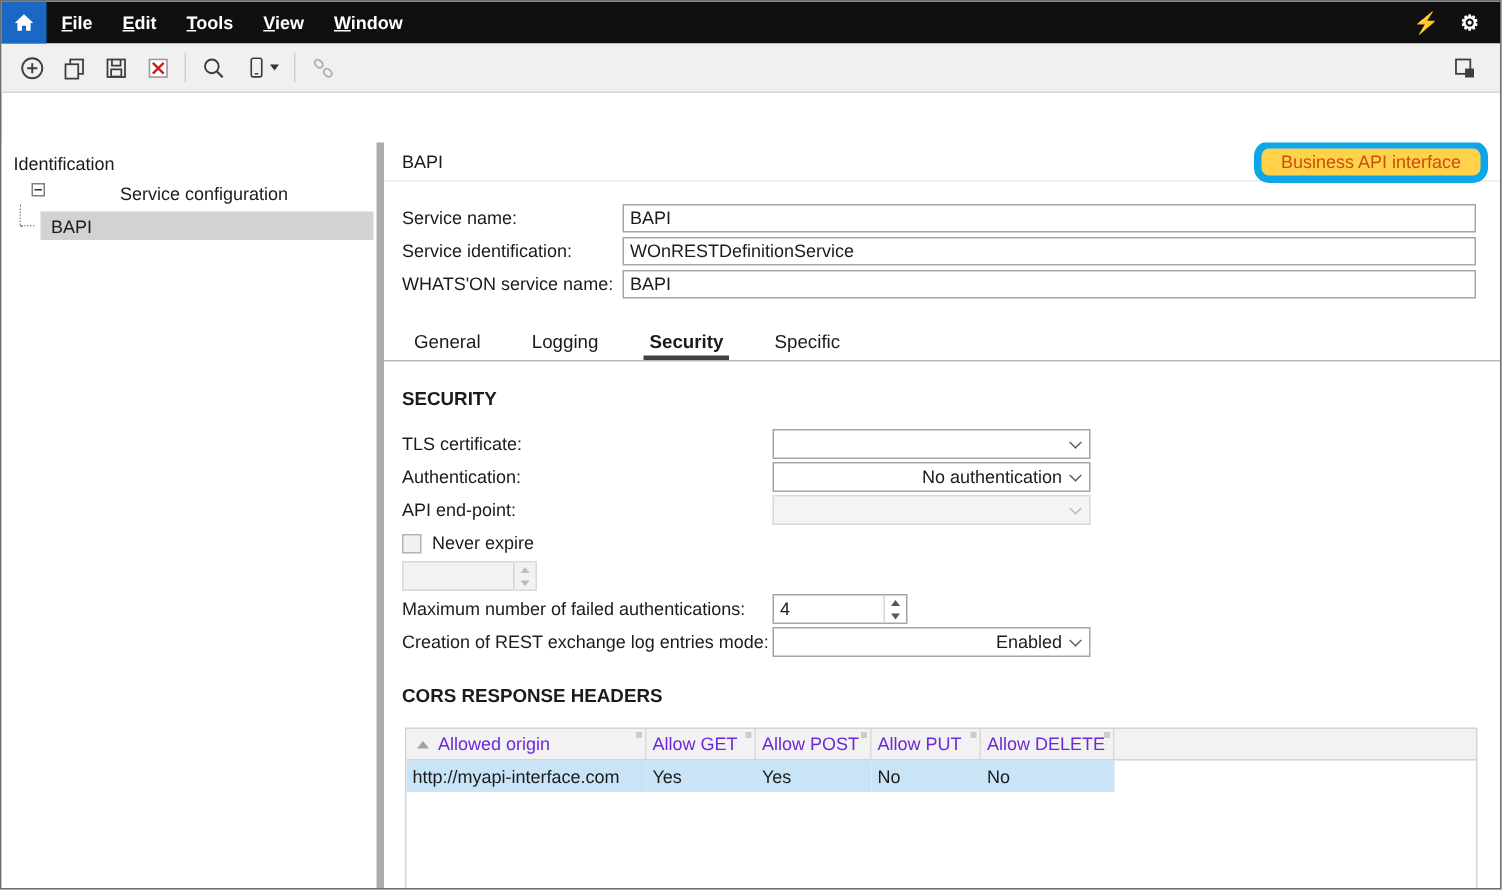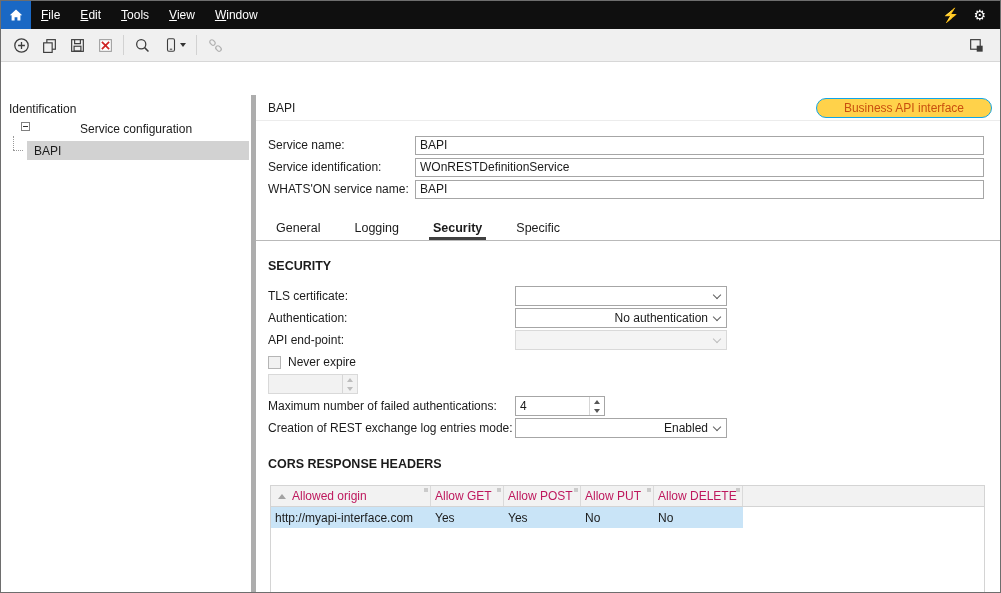--- a/index.html
+++ b/index.html
@@ -14,21 +14,21 @@
   .titlebar { height:32px; display:flex; align-items:center; background:#fff; }
   .app-icon { display:flex; gap:2px; margin-left:10px; height:13px; }
   .app-icon i { display:block; width:3px; background:#1b1b1b; }
   .titlebar .title { margin-left:9px; }
   .win-controls { margin-left:auto; display:flex; height:100%; }
   .win-btn { width:46px; display:flex; align-items:center; justify-content:center; cursor:default; }
   .glyph-min { width:10px; height:0; border-top:1px solid #111; display:block; }
   .glyph-max { width:9px; height:9px; border:1px solid #111; display:block; }
 
   
-  .menubar { height:28px; background:#0f0f0f; display:flex; color:#fff; }
+  .menubar { height:28px; background:#0f0f0f; display:flex; color:#fff;font-weight:bold; }
   .home-btn { width:30px; background:#1a68c4; display:flex; align-items:center; justify-content:center; }
   .menu-item { display:block; line-height:28px; padding:0 10px; font-size:12px; }
   .menu-item::first-letter { text-decoration:underline; }
   .menubar-right { margin-left:auto; display:flex; align-items:center; gap:14px; padding-right:14px; }
   .menubar-right span { color:#fff; font-size:14px; line-height:1; }
 
   
   .toolbar { height:33px; background:#f0f0f0; border-bottom:1px solid #d7d7d7; display:flex; align-items:center; padding:0 8px; }
   .tool-btn { width:24px; height:24px; display:flex; align-items:center; justify-content:center; margin-right:4px; }
   .tool-sep { width:1px; height:20px; background:#d2d2d2; margin:0 6px 0 2px; }
@@ -47,21 +47,21 @@
   .tree-child-wrap { position:relative; margin-left:12px; height:19px; }
   .tree-child-wrap::before { content:""; position:absolute; left:0; top:-5px; height:14px; border-left:1px dotted #9a9a9a; }
   .tree-child-wrap::after { content:""; position:absolute; left:0; top:9px; width:10px; border-top:1px dotted #9a9a9a; }
   .tree-child { height:19px; margin-left:14px; margin-right:2px; background:#d2d2d2; display:flex; align-items:center; padding-left:7px; }
 
   .splitter { width:5px; flex:none; background:#adadad; cursor:col-resize; }
 
   
   .main { flex:1; position:relative; background:#fff; overflow:hidden; }
   .main-header { height:26px; display:flex; align-items:center; padding:0 8px 0 12px; border-bottom:1px solid #ececec; }
-  .badge { margin-left:auto; background:#ffd24a; border:1px solid #0ea5e9; border-radius:10px; padding:2px 27px; color:#c9500f; }
+  .badge { margin-left:auto; background:#ffd24a; border:5px solid #0ea5e9; border-radius:10px; padding:2px 13px; color:#c9500f; }
 
   .fields { padding:13px 16px 0 12px; }
   .field-row { display:flex; align-items:center; height:22px; }
   .field-label { width:147px; flex:none; }
   .field-input { flex:1; height:19px; border:1px solid #a6a6a6; padding:0 4px; font:12px "Liberation Sans",sans-serif; color:#1b1b1b; outline:none; background:#fff; }
 
   .tabs { display:flex; padding-left:16px; margin-top:16px; border-bottom:1px solid #b9b9b9; }
   .tab { padding:5px 4px 2px; margin-right:26px; border-bottom:3px solid transparent; font-size:12.5px; }
   .tab.active { font-weight:700; border-bottom-color:#404040; }
 
@@ -86,21 +86,21 @@
   .spin-up,.spin-dn { flex:1; display:flex; align-items:center; justify-content:center; }
   .tri-up { width:0; height:0; border-left:3px solid transparent; border-right:3px solid transparent; border-bottom:4px solid #565656; }
   .tri-dn { width:0; height:0; border-left:3px solid transparent; border-right:3px solid transparent; border-top:4px solid #565656; }
   .spinner.disabled { background:#f2f2f2; border-color:#d9d9d9; }
   .spinner.disabled .tri-up { border-bottom-color:#bdbdbd; }
   .spinner.disabled .tri-dn { border-top-color:#bdbdbd; }
 
   
   .grid { margin:14px 0 0 2px; width:715px; height:108px; border:1px solid #d4d4d4; background:#fff; overflow:hidden; }
   .grid-header { display:flex; height:21px; background:#f2f2f2; border-bottom:1px solid #d4d4d4; }
-  .gh-cell { display:flex; align-items:center; padding:0 4px; border-right:1px solid #dadada; position:relative; color:#be185d; }
+  .gh-cell { display:flex; align-items:center; padding:0 4px; border-right:1px solid #dadada; position:relative; color:#6d28d9; }
   .gh-cell.filler { flex:1; border-right:none; }
   .gh-cell.with-filter::after { content:""; position:absolute; top:2px; right:2px; width:4px; height:4px; background:#cbcbcb; }
   .sort-arrow { width:0; height:0; border-left:4px solid transparent; border-right:4px solid transparent; border-bottom:5px solid #a3a3a3; margin:0 6px 0 3px; }
   .c-origin { width:160px; }
   .c-get { width:73px; }
   .c-post { width:77px; }
   .c-put { width:73px; }
   .c-del { width:89px; }
   .grid-row { display:flex; height:21px; }
   .gr-cell { display:flex; align-items:center; padding:0 4px; }

